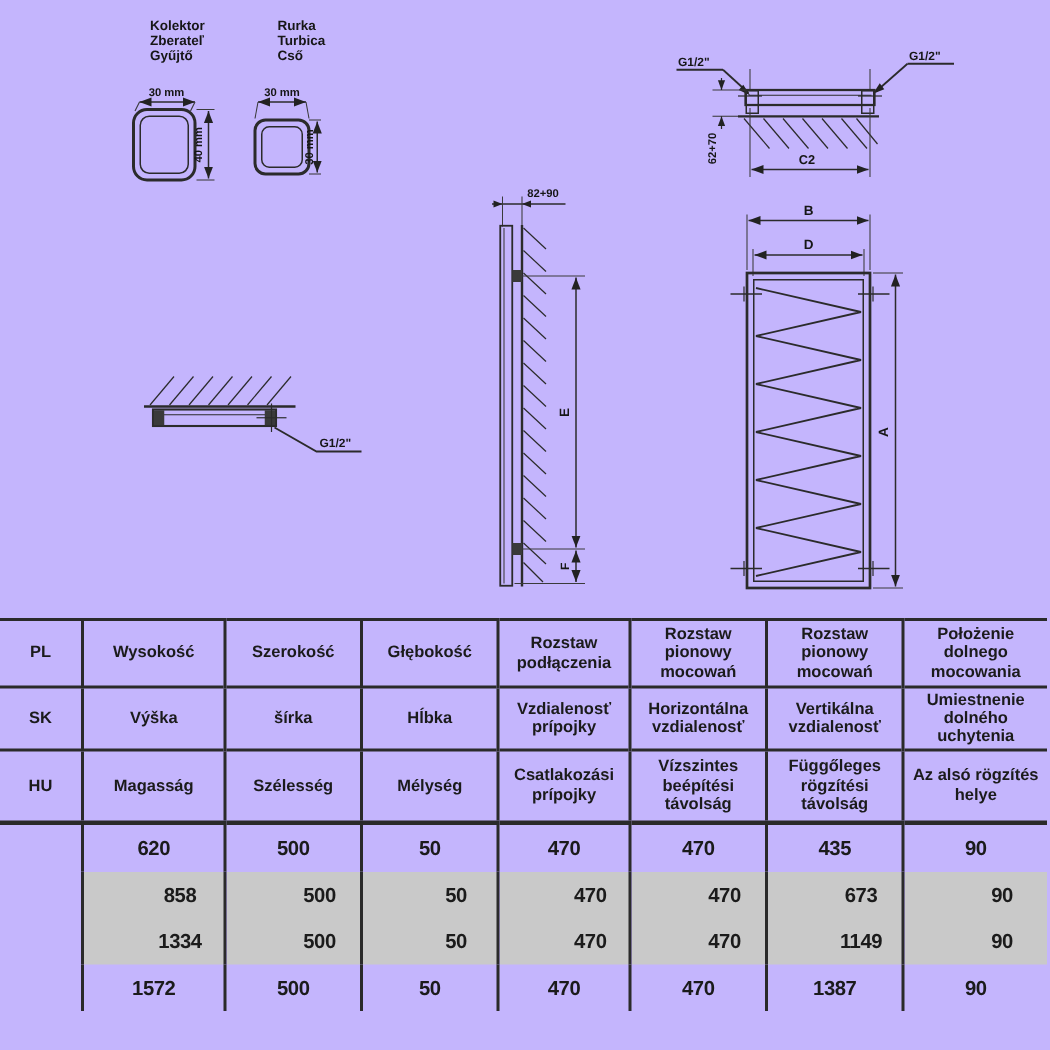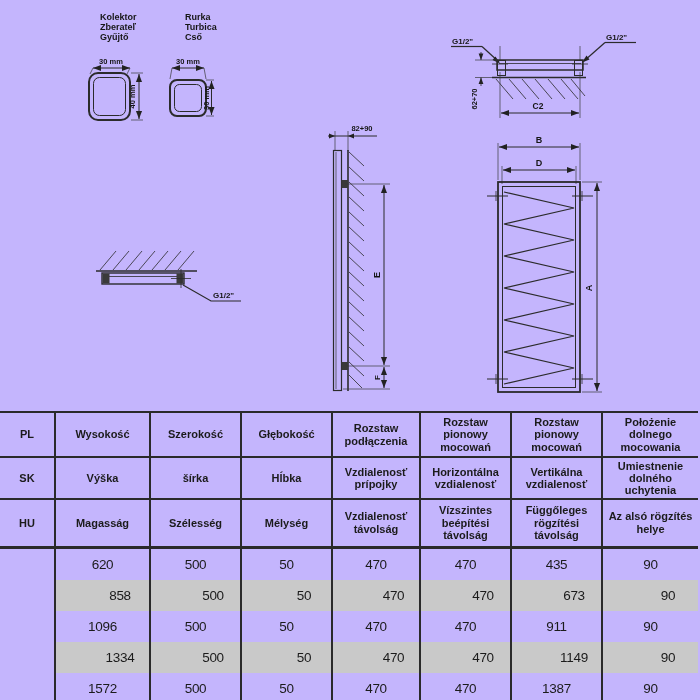--- a/index.html
+++ b/index.html
@@ -19,21 +19,21 @@
   .dark{fill:#3a3a3a;stroke:none}
   .arr{fill:#222;stroke:none}
 
   .spec-table{border-collapse:collapse;table-layout:fixed;width:698px;margin:0;}
   .spec-table td{text-align:center;vertical-align:middle;color:#1b1b1b;
                  border-left:2px solid #2a2a2a;padding:1px 2px;overflow:hidden;}
   .spec-table td:first-child{border-left:none;}
   .hdr-row td{border-top:2px solid #2a2a2a;font-weight:bold;font-size:11px;line-height:1.12;}
   .hdr-last td{border-bottom:3px solid #2a2a2a;}
   .lang{font-weight:bold;font-size:11.5px;margin-top:16px;}
-  .data-row td{font-weight:normal;font-size:13.5px;height:29px;letter-spacing:-0.3px;}
+  .data-row td{font-weight:bold;font-size:13.5px;height:29px;letter-spacing:-0.3px;}
   .data-row.shaded td:not(:first-child){background:var(--shade,#c9c9c9);padding-left:37px;}
 </style>
 </head>
 <body>
 
 <div class="canvas">
 
   <svg width="700" height="407" viewBox="0 0 700 407">
     <defs>
       <marker id="ar" viewBox="0 0 10 10" refX="10" refY="5" markerWidth="8" markerHeight="8" orient="auto-start-reverse">
@@ -238,21 +238,21 @@
         <td>Vzdialenosť prípojky</td>
         <td>Horizontálna vzdialenosť</td>
         <td>Vertikálna vzdialenosť</td>
         <td>Umiestnenie dolného uchytenia</td>
       </tr>
       <tr class="hdr-row hdr-last" style="height:48px">
         <td class="lang">HU</td>
         <td>Magasság</td>
         <td>Szélesség</td>
         <td>Mélység</td>
-        <td>Vzdialenosť távolság</td>
+        <td>Csatlakozási prípojky</td>
         <td>Vízszintes beépítési távolság</td>
         <td>Függőleges rögzítési távolság</td>
         <td>Az alsó rögzítés helye</td>
       </tr>
       <tr class="data-row">
         <td></td>
         <td>620</td>
         <td>500</td>
         <td>50</td>
         <td>470</td>
@@ -263,30 +263,20 @@
       <tr class="data-row shaded">
         <td></td>
         <td>858</td>
         <td>500</td>
         <td>50</td>
         <td>470</td>
         <td>470</td>
         <td>673</td>
         <td>90</td>
       </tr>
-      <tr class="data-row">
-        <td></td>
-        <td>1096</td>
-        <td>500</td>
-        <td>50</td>
-        <td>470</td>
-        <td>470</td>
-        <td>911</td>
-        <td>90</td>
-      </tr>
       <tr class="data-row shaded">
         <td></td>
         <td>1334</td>
         <td>500</td>
         <td>50</td>
         <td>470</td>
         <td>470</td>
         <td>1149</td>
         <td>90</td>
       </tr>

